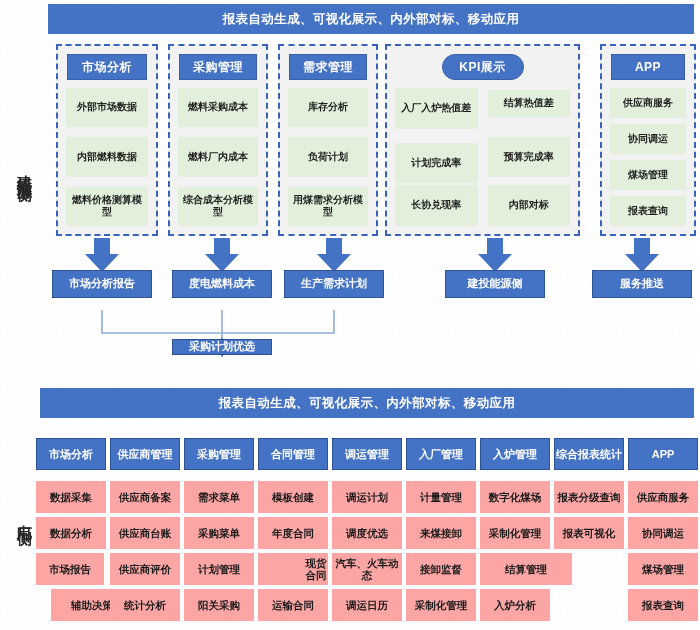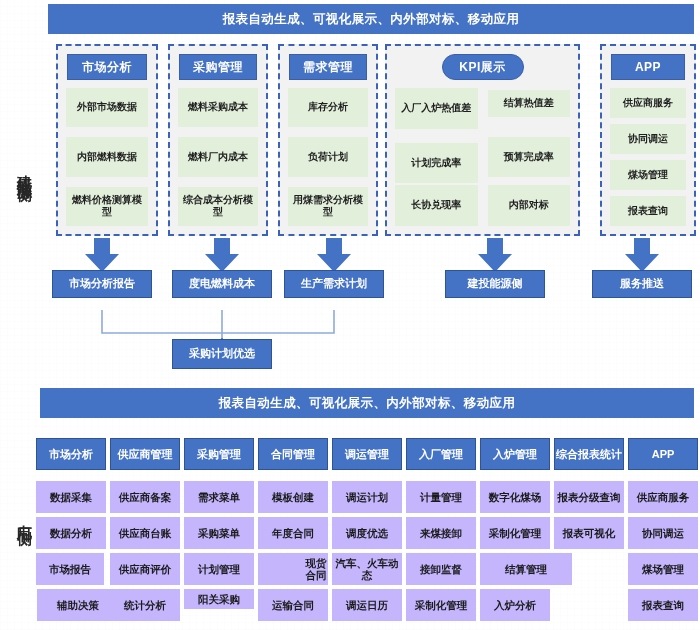--- a/index.html
+++ b/index.html
@@ -58,21 +58,21 @@
   }
 
   
   .colhead{
     background:#4472C4;border:1px solid #2E5496;color:#fff;
     display:flex;align-items:center;justify-content:center;
     text-align:center;font-size:11px;font-weight:700;line-height:1.15;
     padding:0 1px;
   }
   .cell{
-    background:#c4b5fd;
+    background:#fca5a5;
     display:flex;align-items:center;justify-content:center;
     text-align:center;font-size:10.5px;font-weight:600;
     color:#1b1b1b;line-height:1.15;padding:0 1px;
   }
   .cell.bold{font-weight:800;}
   .cell.empty{background:transparent;}
 
   
   .noise{
     position:absolute;inset:0;pointer-events:none;
@@ -153,21 +153,21 @@
   </svg>
 
   <div id="output-boxes">
       <div class="abs bluebox" style="left: 52px; top: 270px; width: 100px; height: 28px;">市场分析报告</div>
       <div class="abs bluebox" style="left: 172px; top: 270px; width: 100px; height: 28px;">度电燃料成本</div>
       <div class="abs bluebox" style="left: 284px; top: 270px; width: 100px; height: 28px;">生产需求计划</div>
       <div class="abs bluebox" style="left: 445px; top: 270px; width: 100px; height: 28px;">建投能源侧</div>
       <div class="abs bluebox" style="left: 592px; top: 270px; width: 100px; height: 28px;">服务推送</div>
     </div>
 
-  <div class="abs bluebox" style="left:172px;top:339px;width:100px;height:30px;">采购计划优选</div>
+  <div class="abs bluebox" style="left:172px;top:339px;width:100px;height:16px;">采购计划优选</div>
 
   <div class="abs banner" style="left:40px;top:388px;width:654px;height:30px;">报表自动生成、可视化展示、内外部对标、移动应用</div>
 
   <div id="bottom-grid">
       <div class="abs colhead" style="left: 36px; top: 438px; width: 70px; height: 32px;">市场分析</div>
       <div class="abs colhead" style="left: 110px; top: 438px; width: 70px; height: 32px;">供应商管理</div>
       <div class="abs colhead" style="left: 184px; top: 438px; width: 70px; height: 32px;">采购管理</div>
       <div class="abs colhead" style="left: 258px; top: 438px; width: 70px; height: 32px;">合同管理</div>
       <div class="abs colhead" style="left: 332px; top: 438px; width: 70px; height: 32px;">调运管理</div>
       <div class="abs colhead" style="left: 406px; top: 438px; width: 70px; height: 32px;">入厂管理</div>
@@ -194,23 +194,23 @@
       <div class="abs cell" style="left: 628px; top: 517px; width: 70px; height: 32px;">协同调运</div>
       <div class="abs cell" style="left: 36px; top: 553px; width: 68px; height: 32px;">市场报告</div>
       <div class="abs cell bold" style="left: 110px; top: 553px; width: 70px; height: 32px;">供应商评价</div>
       <div class="abs cell" style="left: 184px; top: 553px; width: 70px; height: 32px;">计划管理</div>
       <div class="abs cell" style="left: 258px; top: 553px; width: 70px; height: 32px; padding-left: 47px;">现货合同</div>
       <div class="abs cell" style="left: 332px; top: 553px; width: 70px; height: 32px;">汽车、火车动态</div>
       <div class="abs cell" style="left: 406px; top: 553px; width: 70px; height: 32px;">接卸监督</div>
       <div class="abs cell bold" style="left: 480px; top: 553px; width: 92px; height: 32px;">结算管理</div>
       <div class="abs cell empty" style="left: 554px; top: 553px; width: 70px; height: 32px;"></div>
       <div class="abs cell" style="left: 628px; top: 553px; width: 70px; height: 32px;">煤场管理</div>
-      <div class="abs cell" style="left: 37px; top: 589px; width: 82px; height: 32px;">辅助决策</div>
+      <div class="abs cell" style="left: 51px; top: 589px; width: 82px; height: 32px;">辅助决策</div>
       <div class="abs cell" style="left: 110px; top: 589px; width: 70px; height: 32px;">统计分析</div>
-      <div class="abs cell" style="left: 184px; top: 589px; width: 70px; height: 20px;">阳关采购</div>
+      <div class="abs cell" style="left: 184px; top: 589px; width: 70px; height: 32px;">阳关采购</div>
       <div class="abs cell" style="left: 258px; top: 589px; width: 70px; height: 32px;">运输合同</div>
       <div class="abs cell" style="left: 332px; top: 589px; width: 70px; height: 32px;">调运日历</div>
       <div class="abs cell" style="left: 406px; top: 589px; width: 70px; height: 32px;">采制化管理</div>
       <div class="abs cell" style="left: 480px; top: 589px; width: 70px; height: 32px;">入炉分析</div>
       <div class="abs cell empty" style="left: 554px; top: 589px; width: 70px; height: 32px;"></div>
       <div class="abs cell" style="left: 628px; top: 589px; width: 70px; height: 32px;">报表查询</div>
     </div>
 </div>
 
 </body></html>

